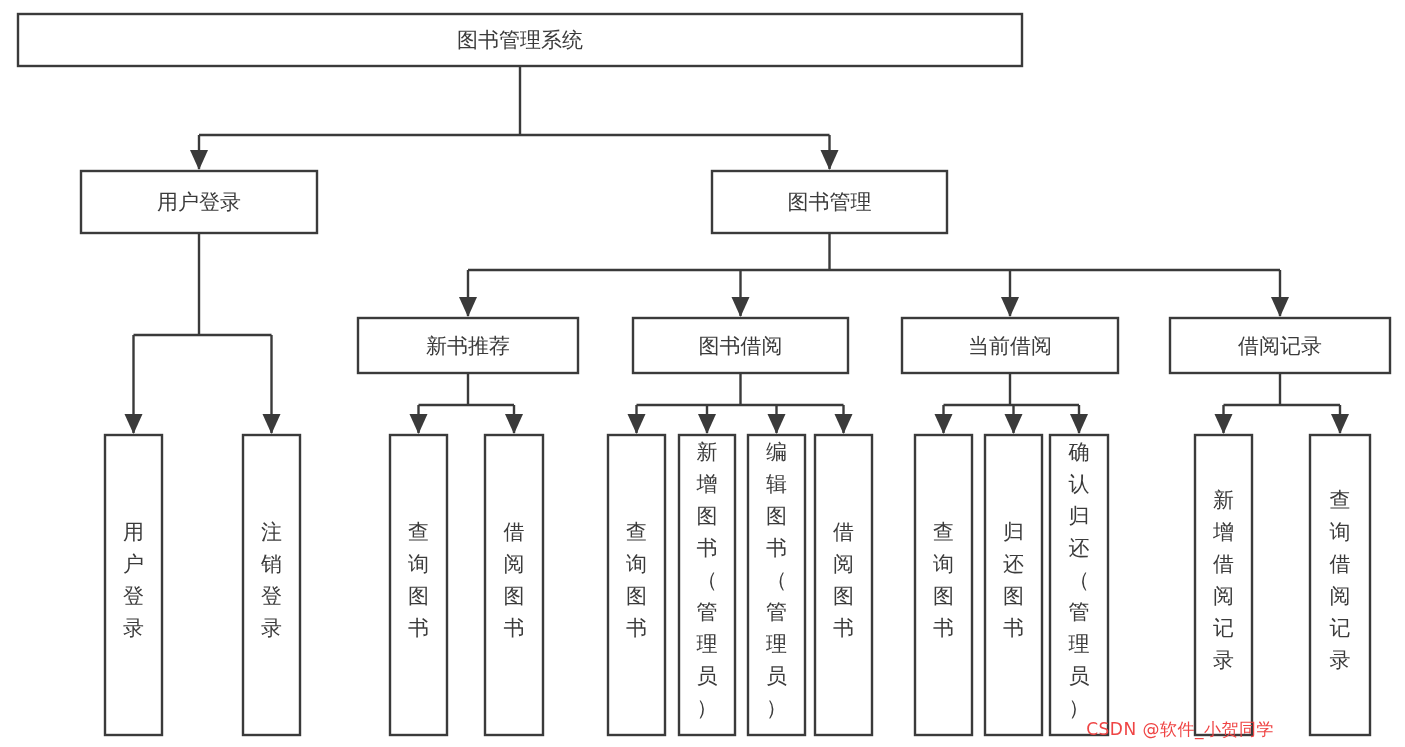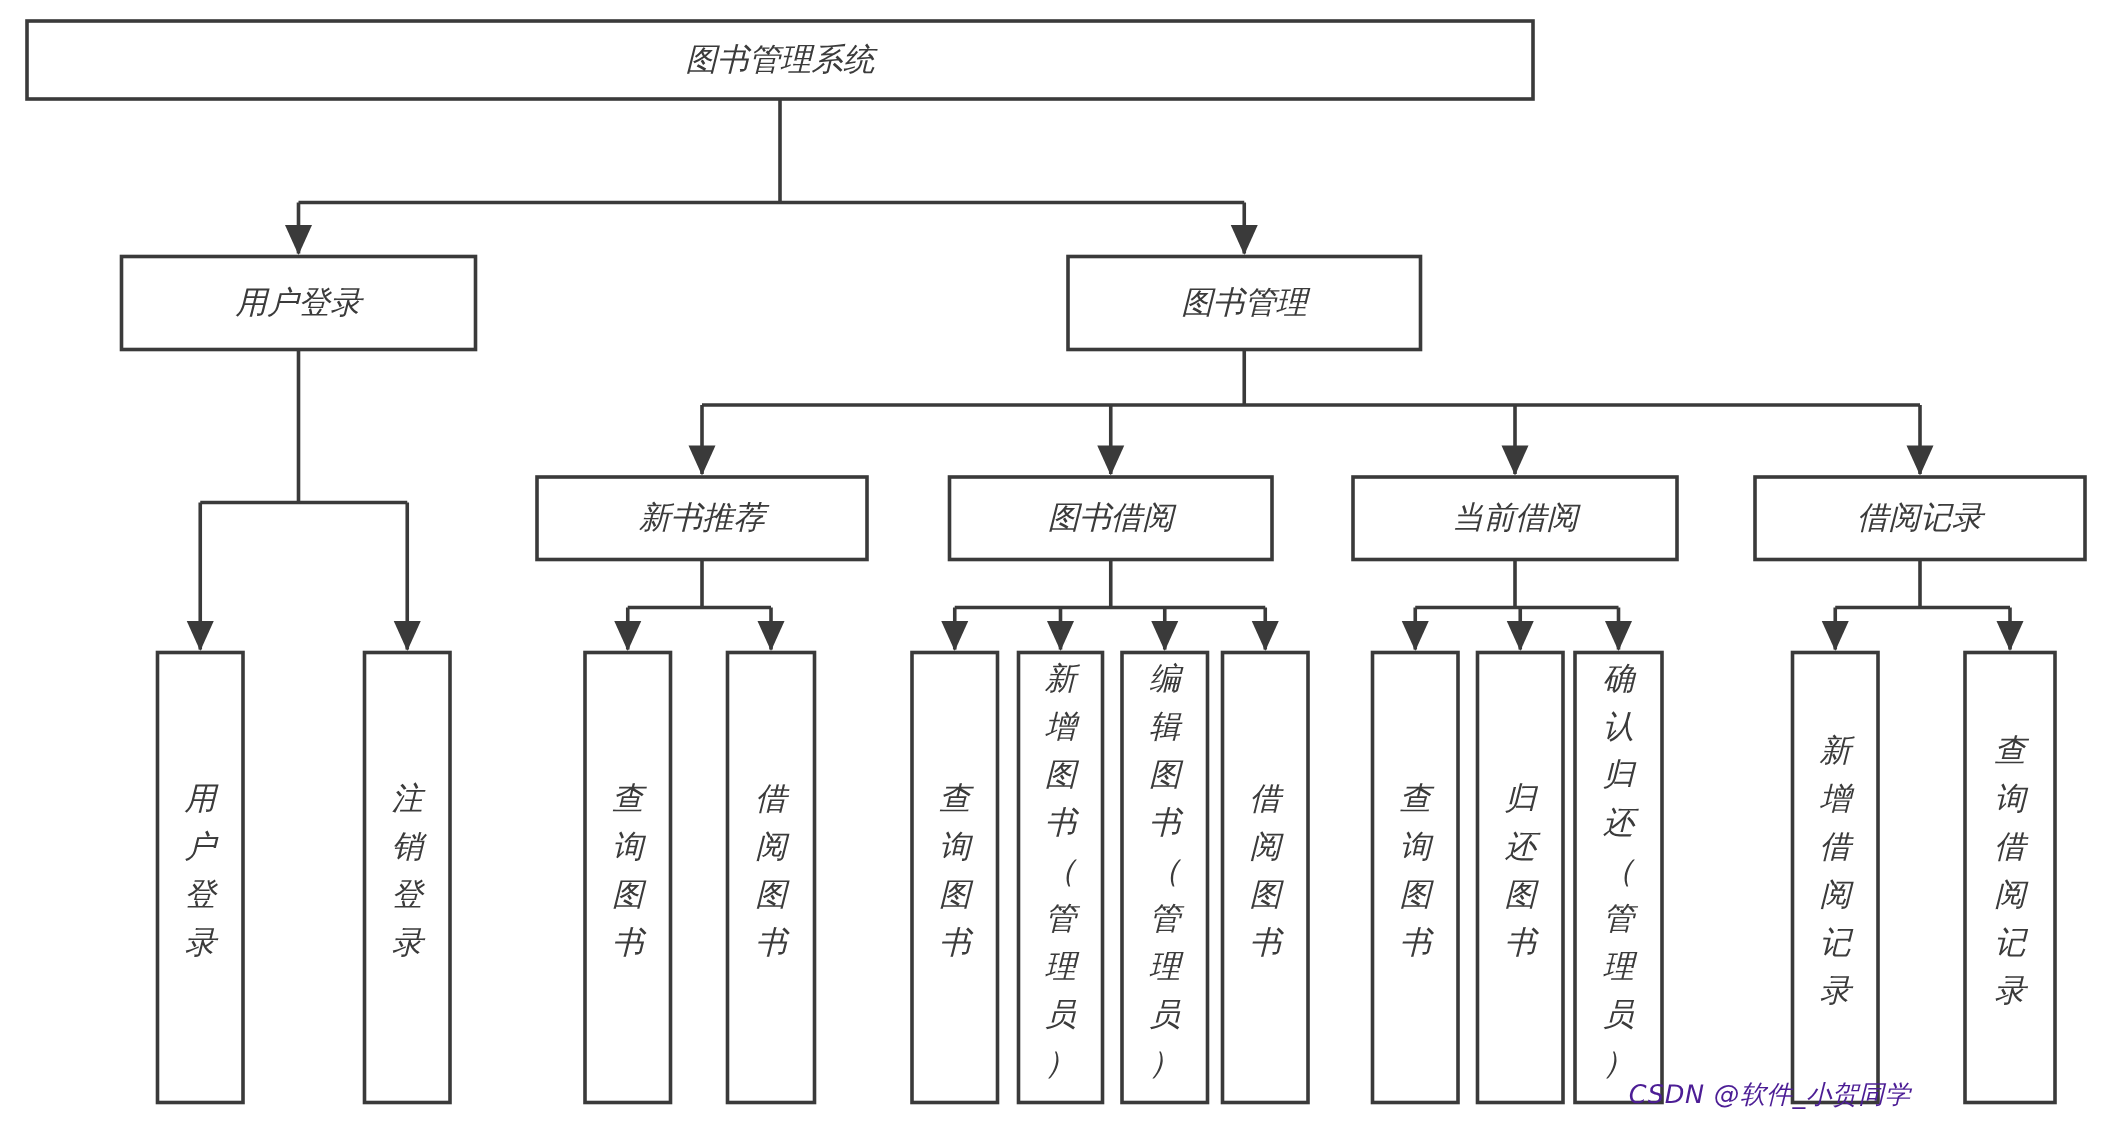--- a/index.html
+++ b/index.html
@@ -13,21 +13,20 @@
     height: 747px;
     font-family: "DejaVu Sans", "Liberation Sans", sans-serif;
     overflow: hidden;
     position: relative;
   }
   #diagram-root {
     position: relative;
     width: 1288px;
     height: 747px;
     background: #ffffff;
-    font-style: italic;
   }
   svg.diagram-canvas {
     position: absolute;
     left: 0;
     top: 0;
     width: 1405px;
     height: 747px;
     display: block;
   }
   .node-box {
@@ -55,21 +54,21 @@
   .node-label-v {
     fill: #3b3b3b;
     font-family: "DejaVu Sans", "Liberation Sans", sans-serif;
     font-size: 21px;
     text-anchor: middle;
   }
   .watermark-text {
     position: absolute;
     right: 14px;
     bottom: 6px;
-    color: #4c1d95;
+    color: #ef4444;
     font-family: "DejaVu Sans", "Liberation Sans", sans-serif;
     font-size: 17px;
     letter-spacing: 0.5px;
     white-space: nowrap;
     pointer-events: none;
   }
 </style>
 </head>
 <body>
 

